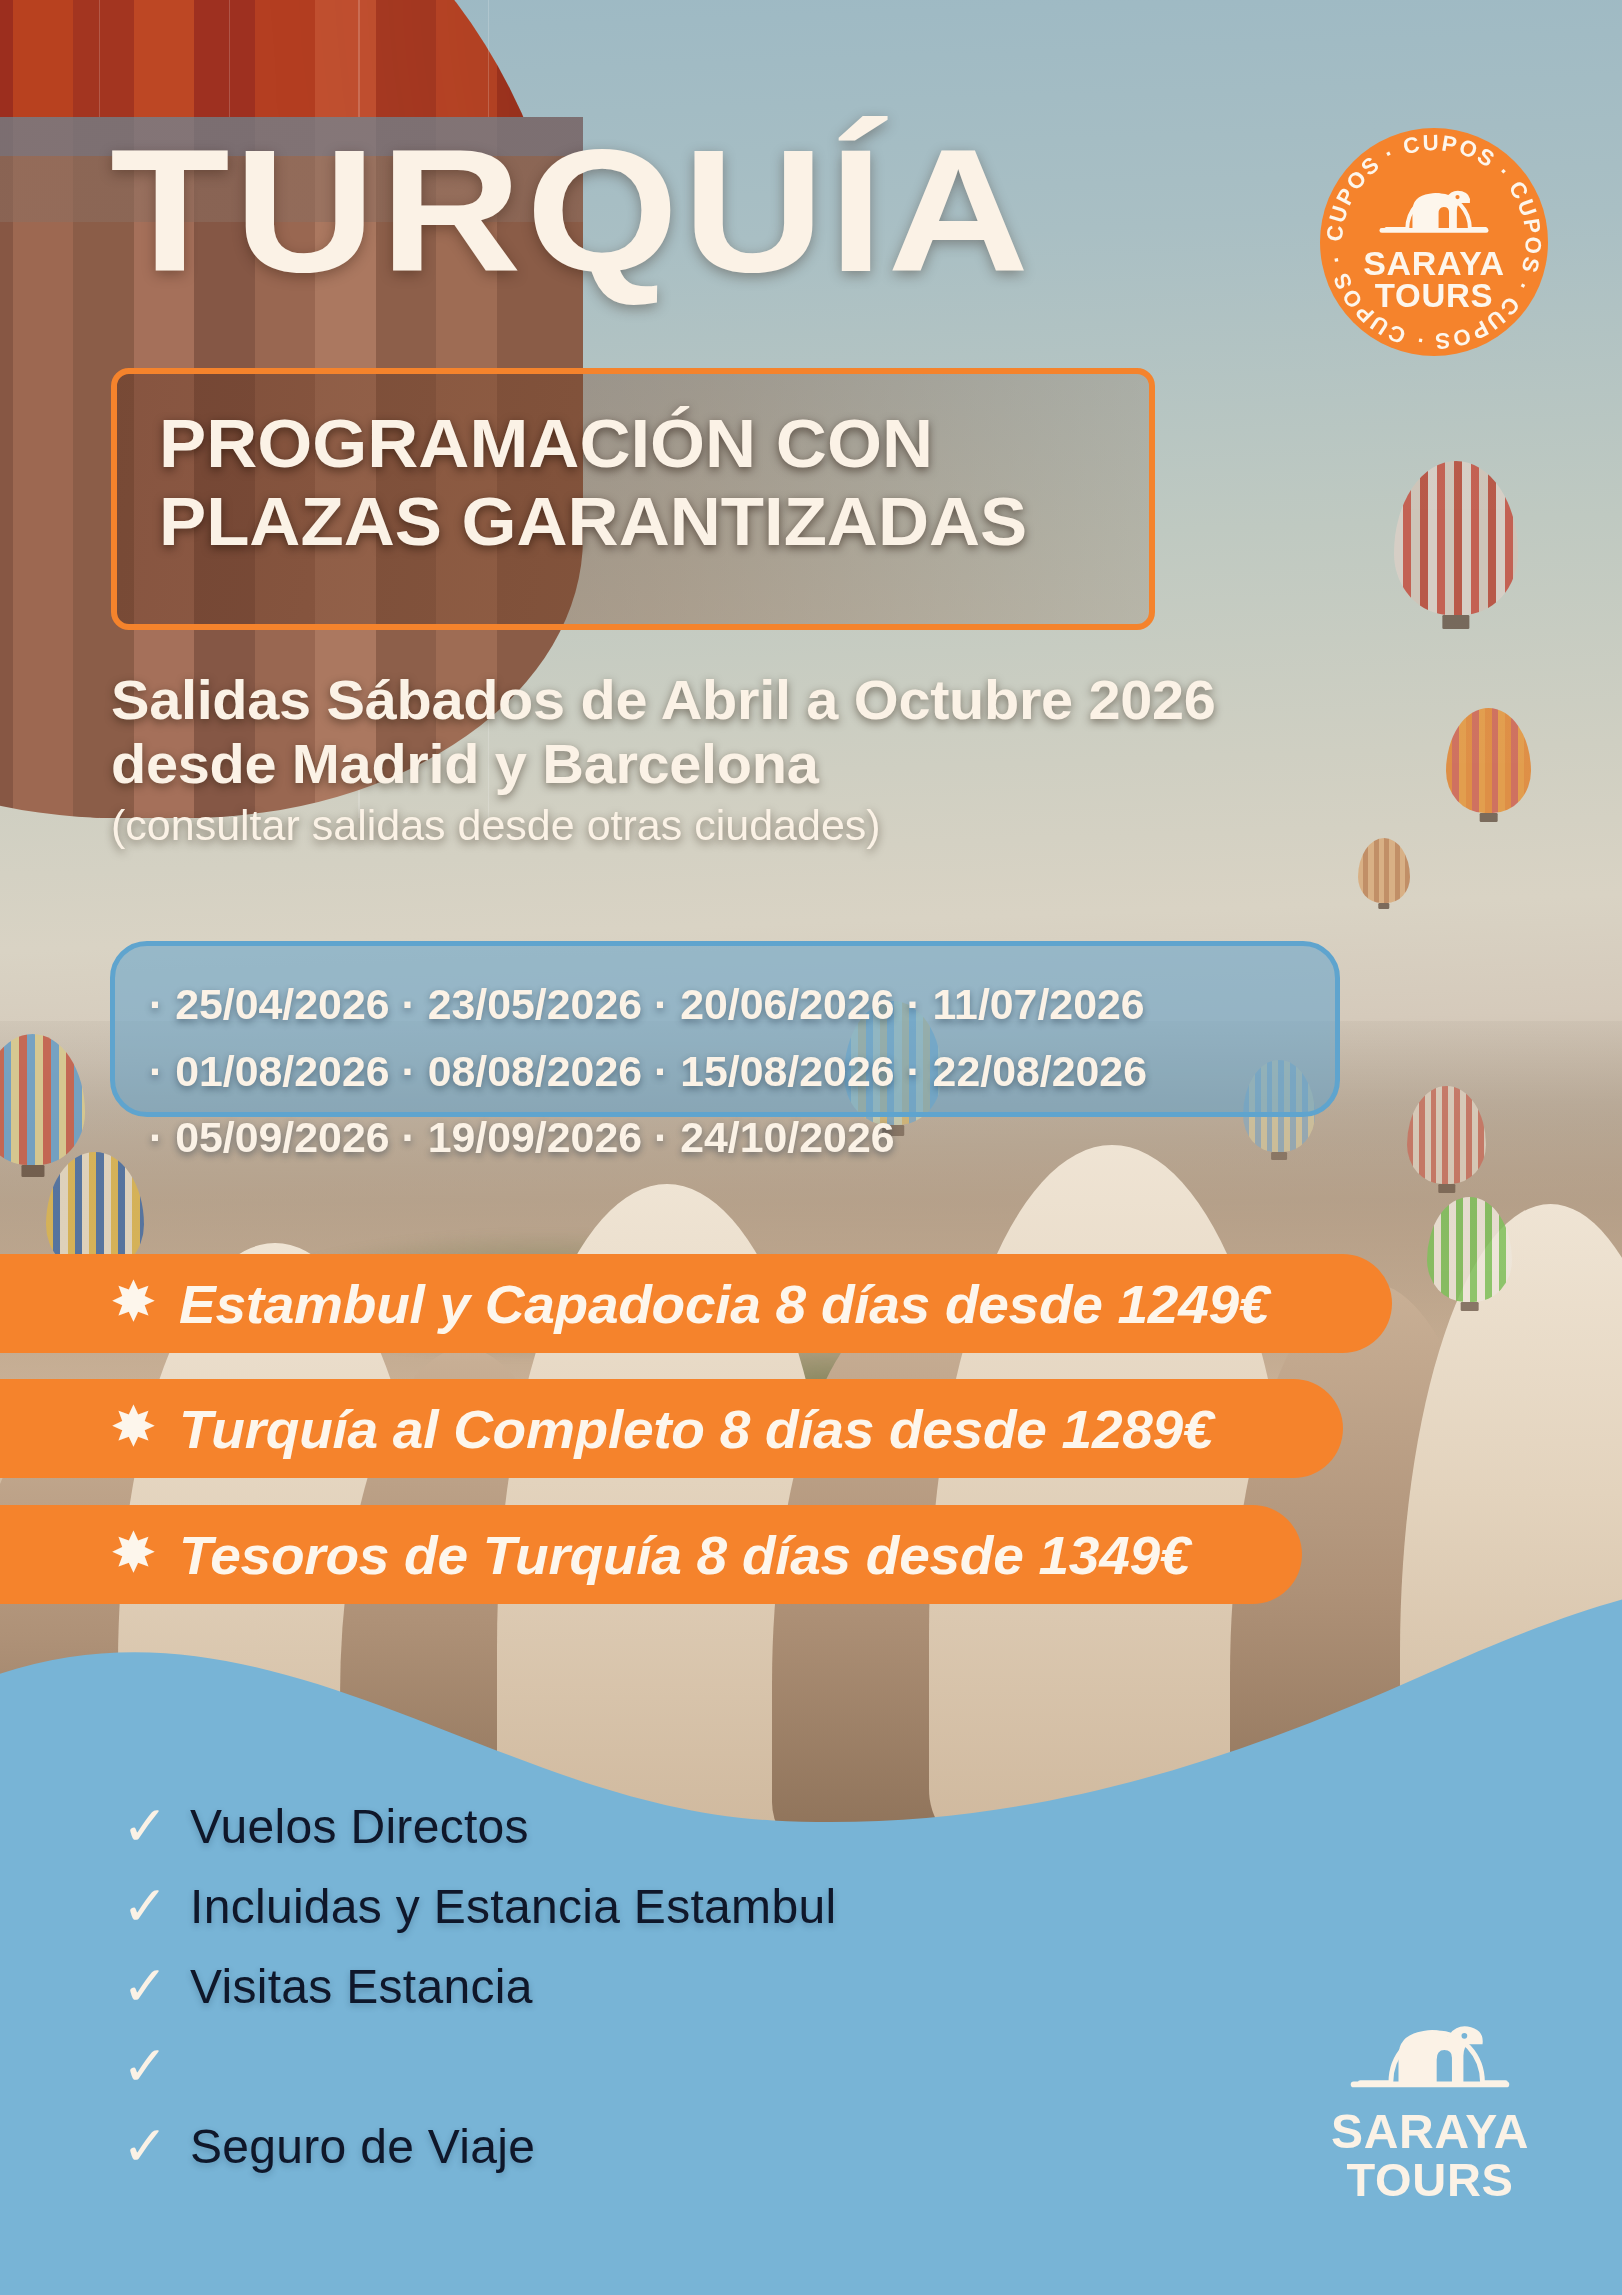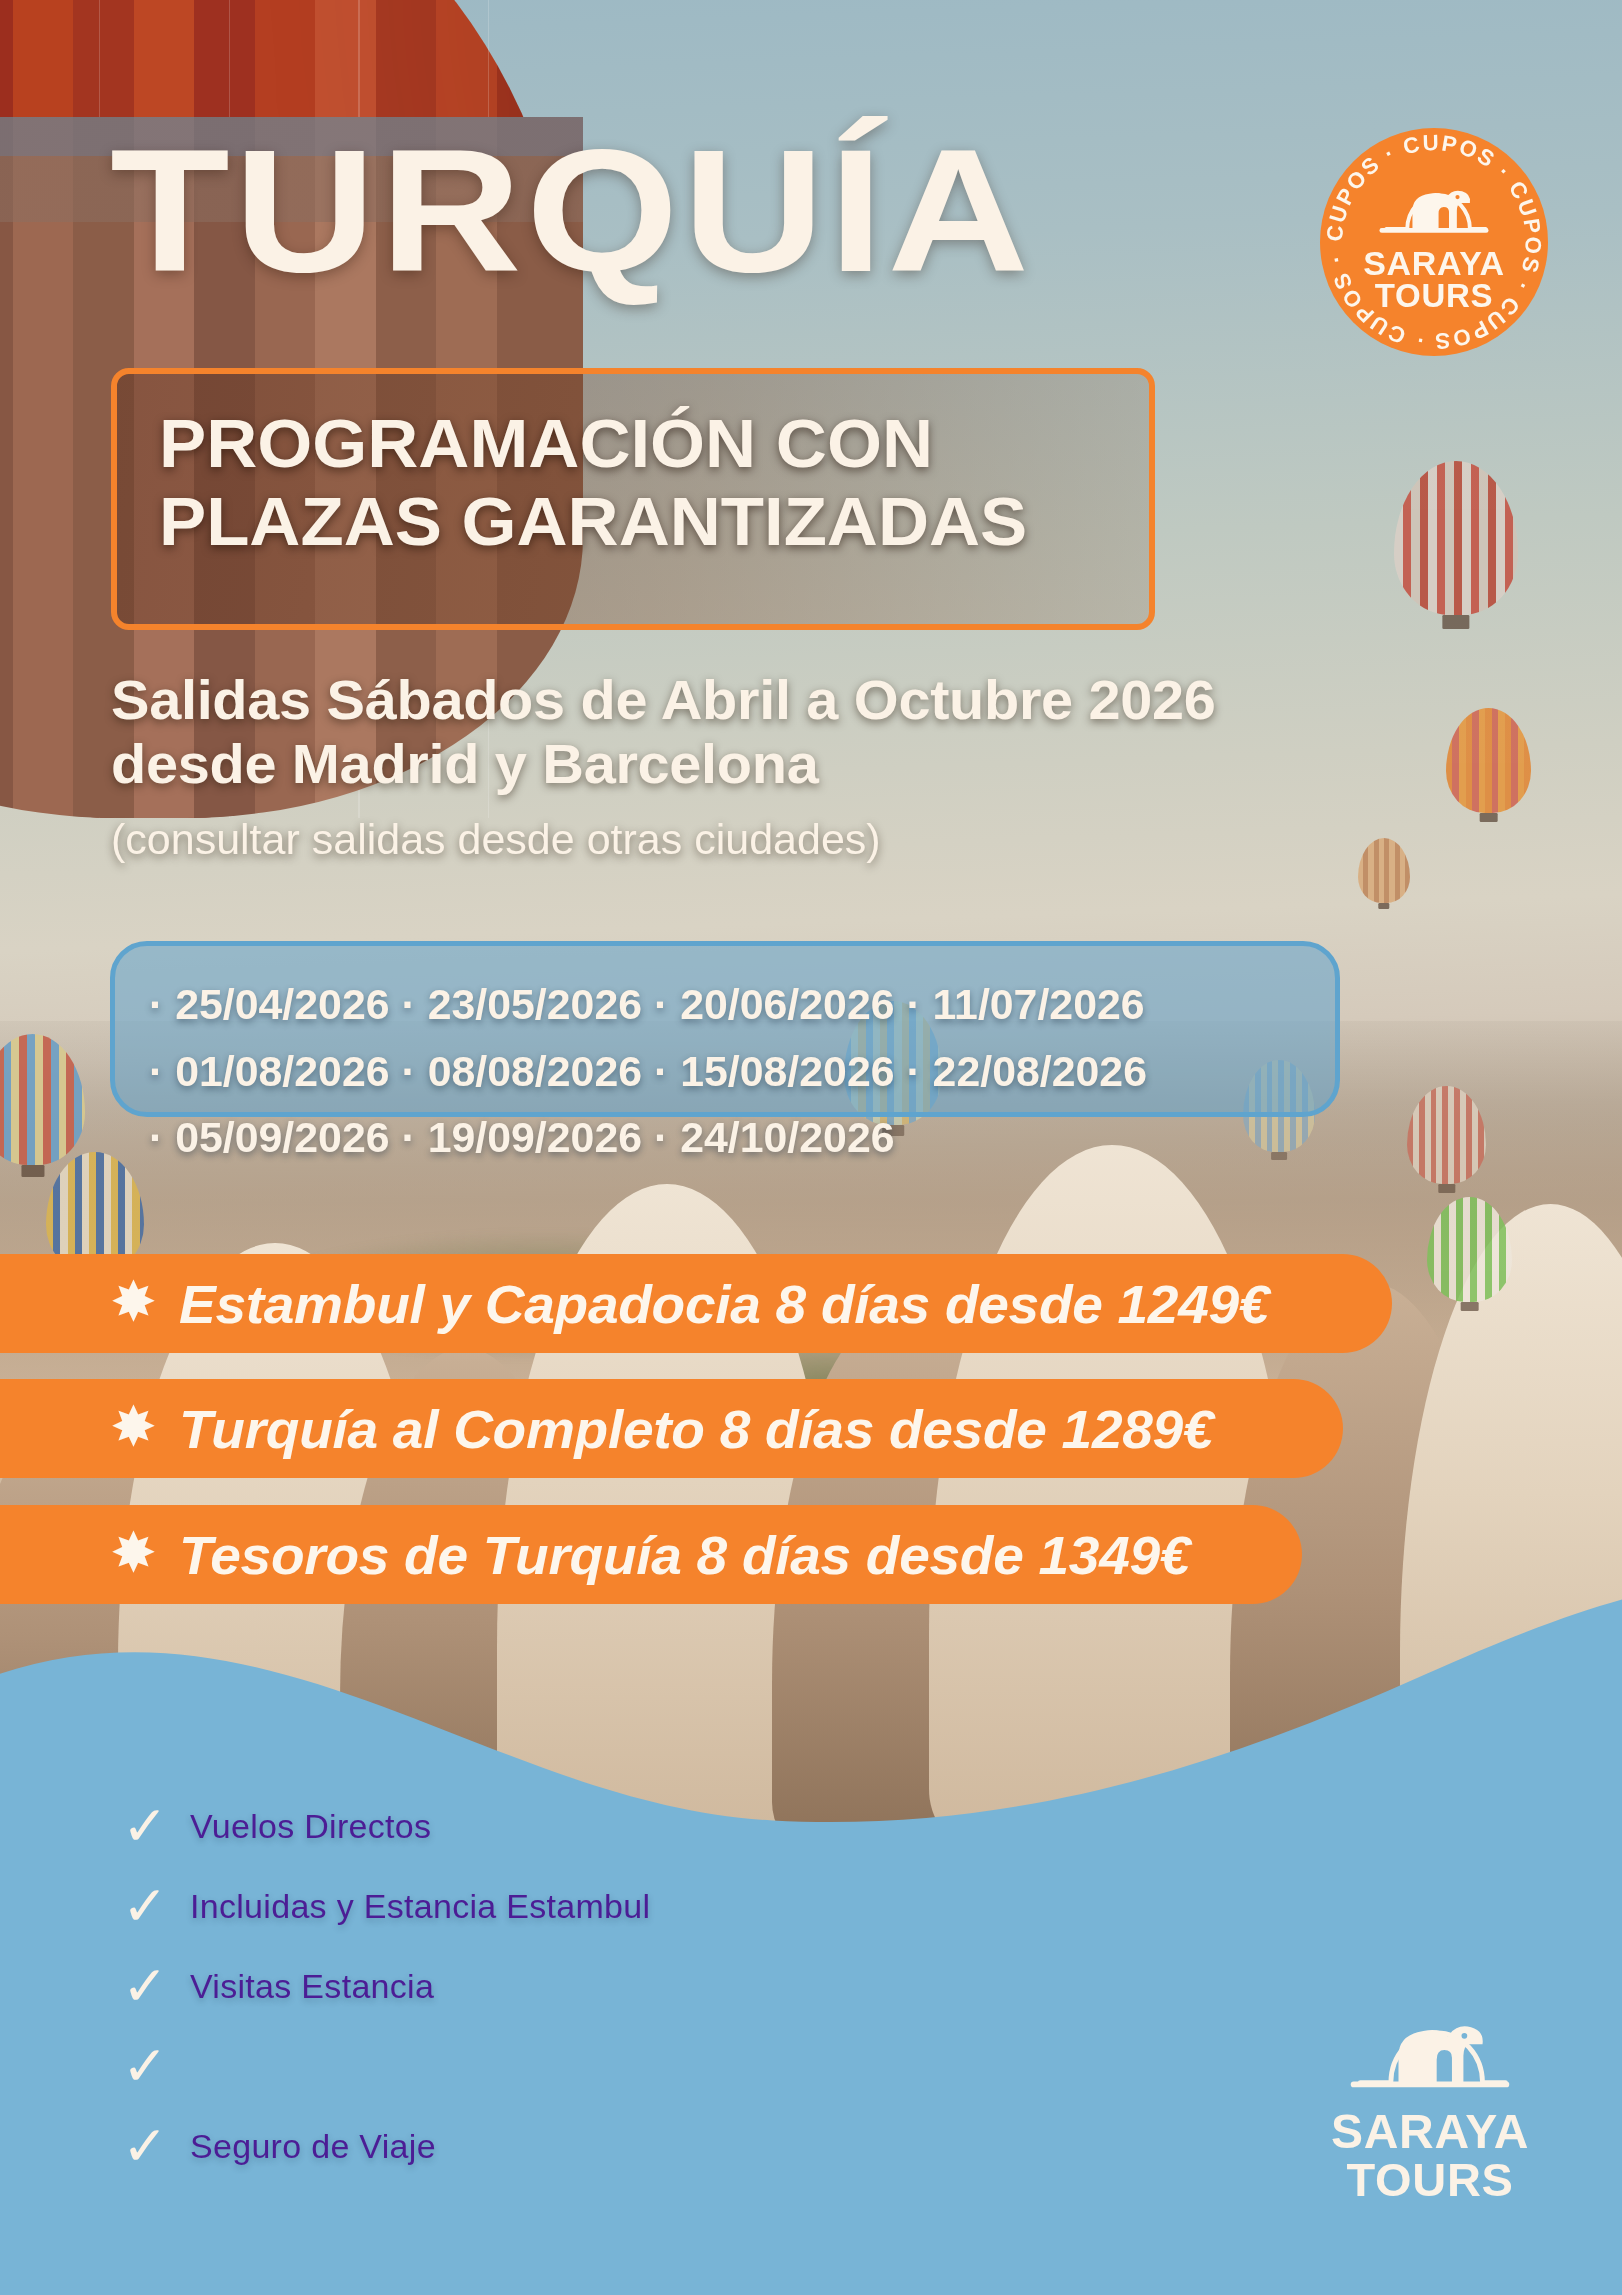--- a/index.html
+++ b/index.html
@@ -118,21 +118,21 @@
   
   .salidas{
     position:absolute;left:111px;top:668px;width:1283px;
     color:#FBF2E6;text-shadow:0 3.3px 8.5px rgba(40,25,12,.5);
   }
   .salidas .l1,.salidas .l2{
     font-weight:700;font-size:56px;line-height:1.14;letter-spacing:-0.3px;
     transform:scaleX(1.03);transform-origin:left top;
   }
   .salidas .l3{
-    font-weight:400;font-size:43px;line-height:1.18;margin-top:18px;letter-spacing:0px;
+    font-weight:400;font-size:43px;line-height:1.18;margin-top:4px;letter-spacing:0px;
   }
 
   
   .datesbox{
     position:absolute;left:110px;top:941px;width:1230px;height:176px;
     border:5.2px solid #5FA4CE;border-radius:37px;
     background:rgba(96,162,204,.55);
   }
   .datesbox .row{
     color:#FBF2E6;font-weight:700;font-size:42px;line-height:1.0;
@@ -165,21 +165,21 @@
   #pb3{top:1505px;width:1302px;}
 
   
   .checklist{position:absolute;left:122px;top:1786px;width:982px;}
   .ci{display:flex;align-items:center;height:80px;}
   .ci .tick{
     width:68px;flex:0 0 68px;color:#FBF2E6;font-size:55px;line-height:1;
     font-weight:400;text-align:left;
   }
   .ci .ctxt{
-    color:#4c1d95;font-size:34px;font-weight:400;letter-spacing:0.3px;
+    color:#0f172a;font-size:48px;font-weight:400;letter-spacing:0.3px;
     text-shadow:0 2.6px 6.5px rgba(30,60,85,.28);
   }
 
   .footlogo{position:absolute;left:1299px;top:1989px;width:262px;text-align:center;}
   .footlogo .fname{color:#FBF2E6;font-weight:700;line-height:1.0;margin-top:11.8px;}
   .footlogo .fname span{display:block;font-size:48px;letter-spacing:0.7px;}
   .footlogo .fname span.f2{font-size:47px;}
 </style>
 </head>
 <body>

